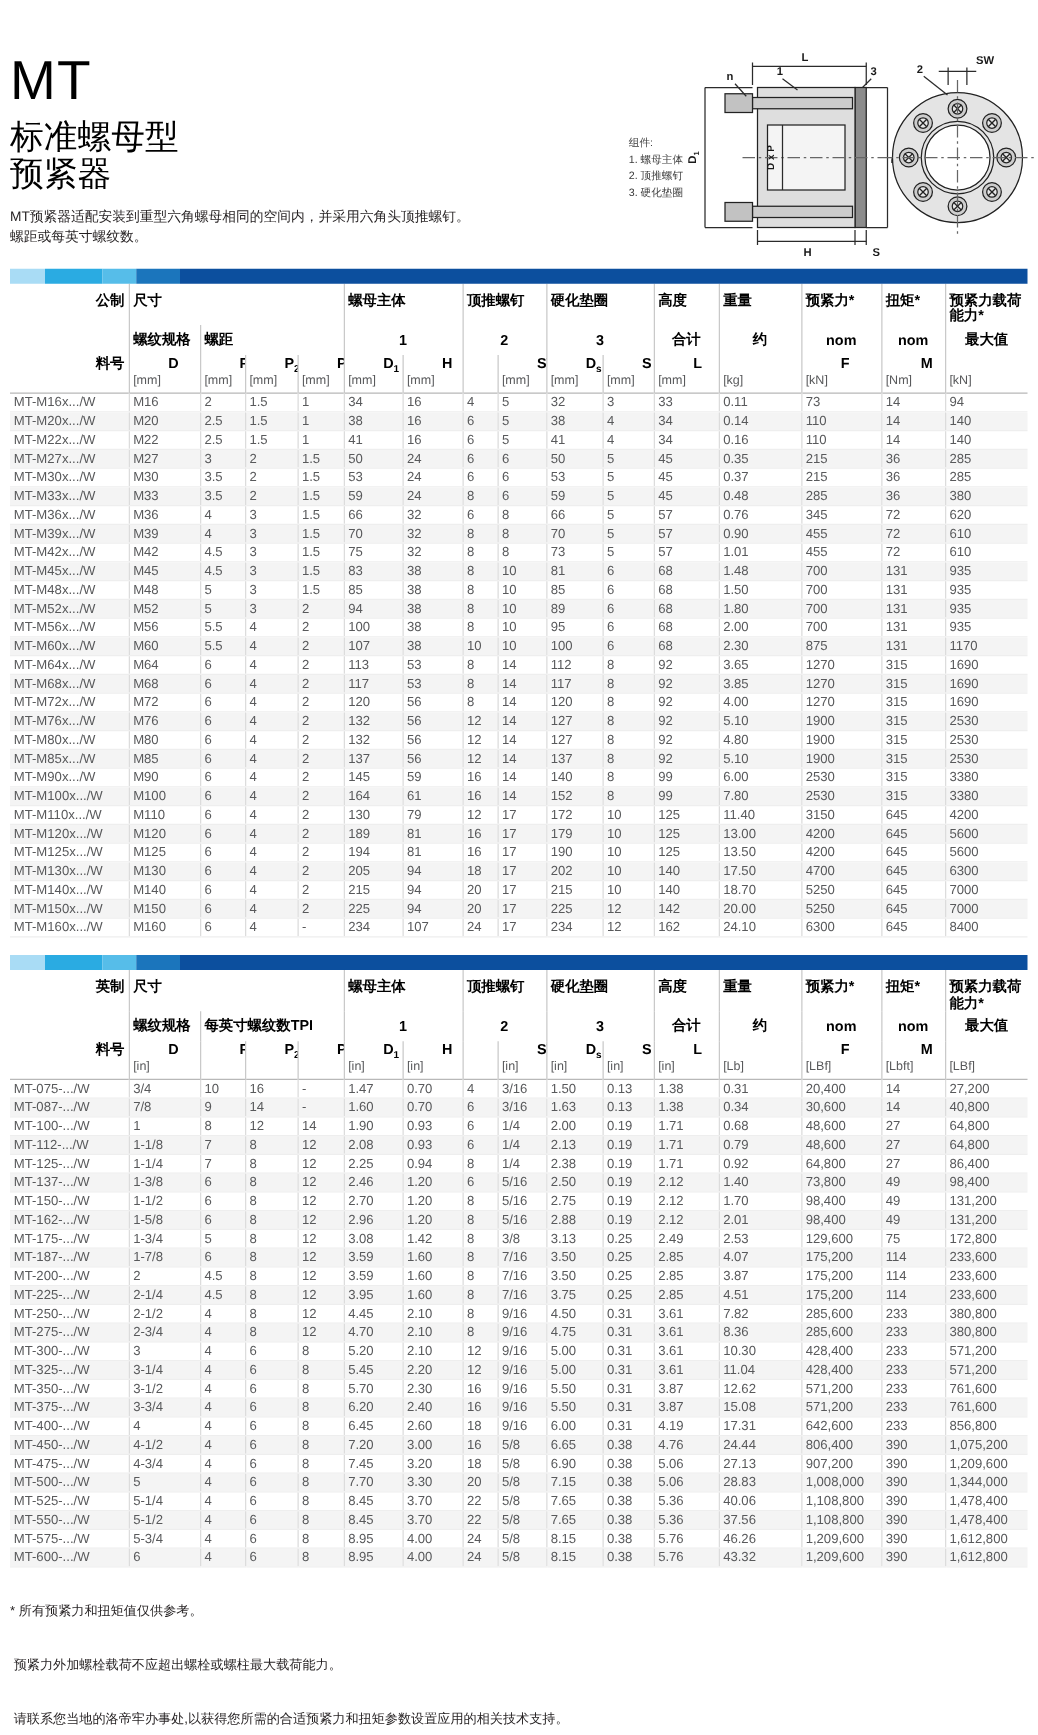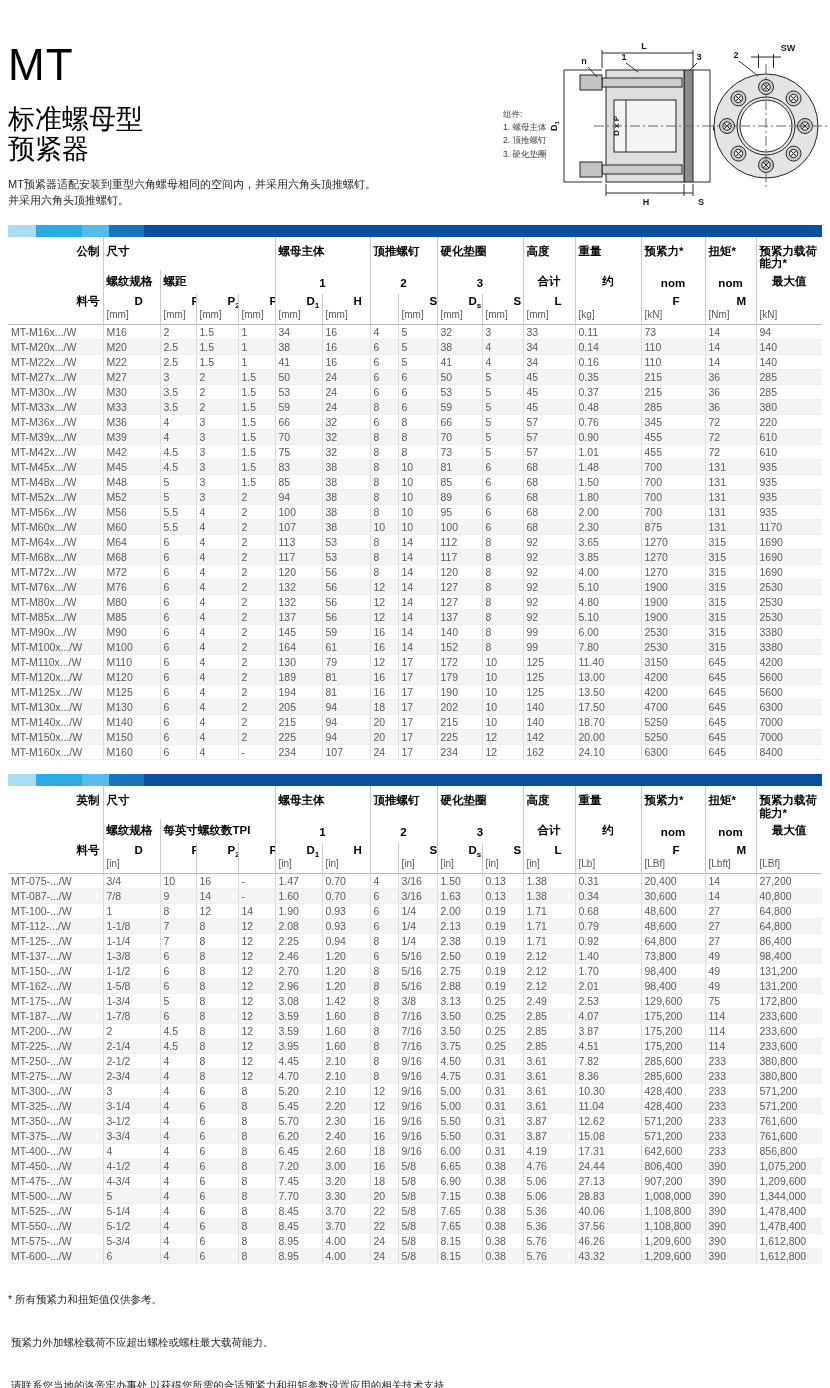--- a/index.html
+++ b/index.html
@@ -3,21 +3,21 @@
 <meta charset="utf-8">
 <style>
   * { margin:0; padding:0; box-sizing:border-box; }
   body { background:#fff; font-family:"Liberation Sans","DejaVu Sans",sans-serif; color:#000; }
   .page { position:relative; width:830px; height:1388px; background:#fff; overflow:hidden; }
   .content { padding:0 8px; }
 
   
   .hdr { padding-top:42px; }
   .t-mt { font-size:44px; line-height:1.05; font-weight:400; letter-spacing:1px; }
-  .t-sub { font-size:27px; line-height:1.12; margin-top:16px; font-weight:400; }
+  .t-sub { font-size:27px; line-height:1.12; margin-top:6px; font-weight:400; }
   .t-desc { font-size:11px; line-height:1.5; margin-top:11px; color:#231f20; }
 
   
   .legend { position:absolute; left:503px; top:108px; font-size:8.5px; line-height:1.55; color:#3c3c3c; }
   .drawing { position:absolute; left:498px; top:38px; width:332px; height:170px; }
 
   
   .bluebar { display:flex; height:12px; width:814px; margin-top:16px; }
   .bluebar > div { height:100%; }
 
@@ -56,21 +56,21 @@
 
   <div class="content">
     <div class="hdr">
       <div class="t-mt">MT</div>
       <div class="t-sub">
         <div>标准螺母型</div>
         <div>预紧器</div>
       </div>
       <div class="t-desc">
         <div>MT预紧器适配安装到重型六角螺母相同的空间内，并采用六角头顶推螺钉。</div>
-        <div>并采用六角头顶推螺钉。</div>
+        <div>螺距或每英寸螺纹数。</div>
       </div>
     </div>
 
     <div class="bluebar">
         <div style="background: rgb(169, 220, 245); width: 28px;"></div>
         <div style="background: rgb(42, 171, 226); width: 46px;"></div>
         <div style="background: rgb(86, 189, 233); width: 27px;"></div>
         <div style="background: rgb(27, 117, 188); width: 35px;"></div>
         <div style="background: rgb(12, 79, 158); flex: 1 1 0%;"></div>
       </div>
@@ -304,21 +304,21 @@
             <td>66</td>
             <td>32</td>
             <td>6</td>
             <td>8</td>
             <td>66</td>
             <td>5</td>
             <td>57</td>
             <td>0.76</td>
             <td>345</td>
             <td>72</td>
-            <td>220</td>
+            <td>620</td>
           </tr>
           <tr class="drow">
             <td>MT-M39x.../W</td>
             <td>M39</td>
             <td>4</td>
             <td>3</td>
             <td>1.5</td>
             <td>70</td>
             <td>32</td>
             <td>8</td>

